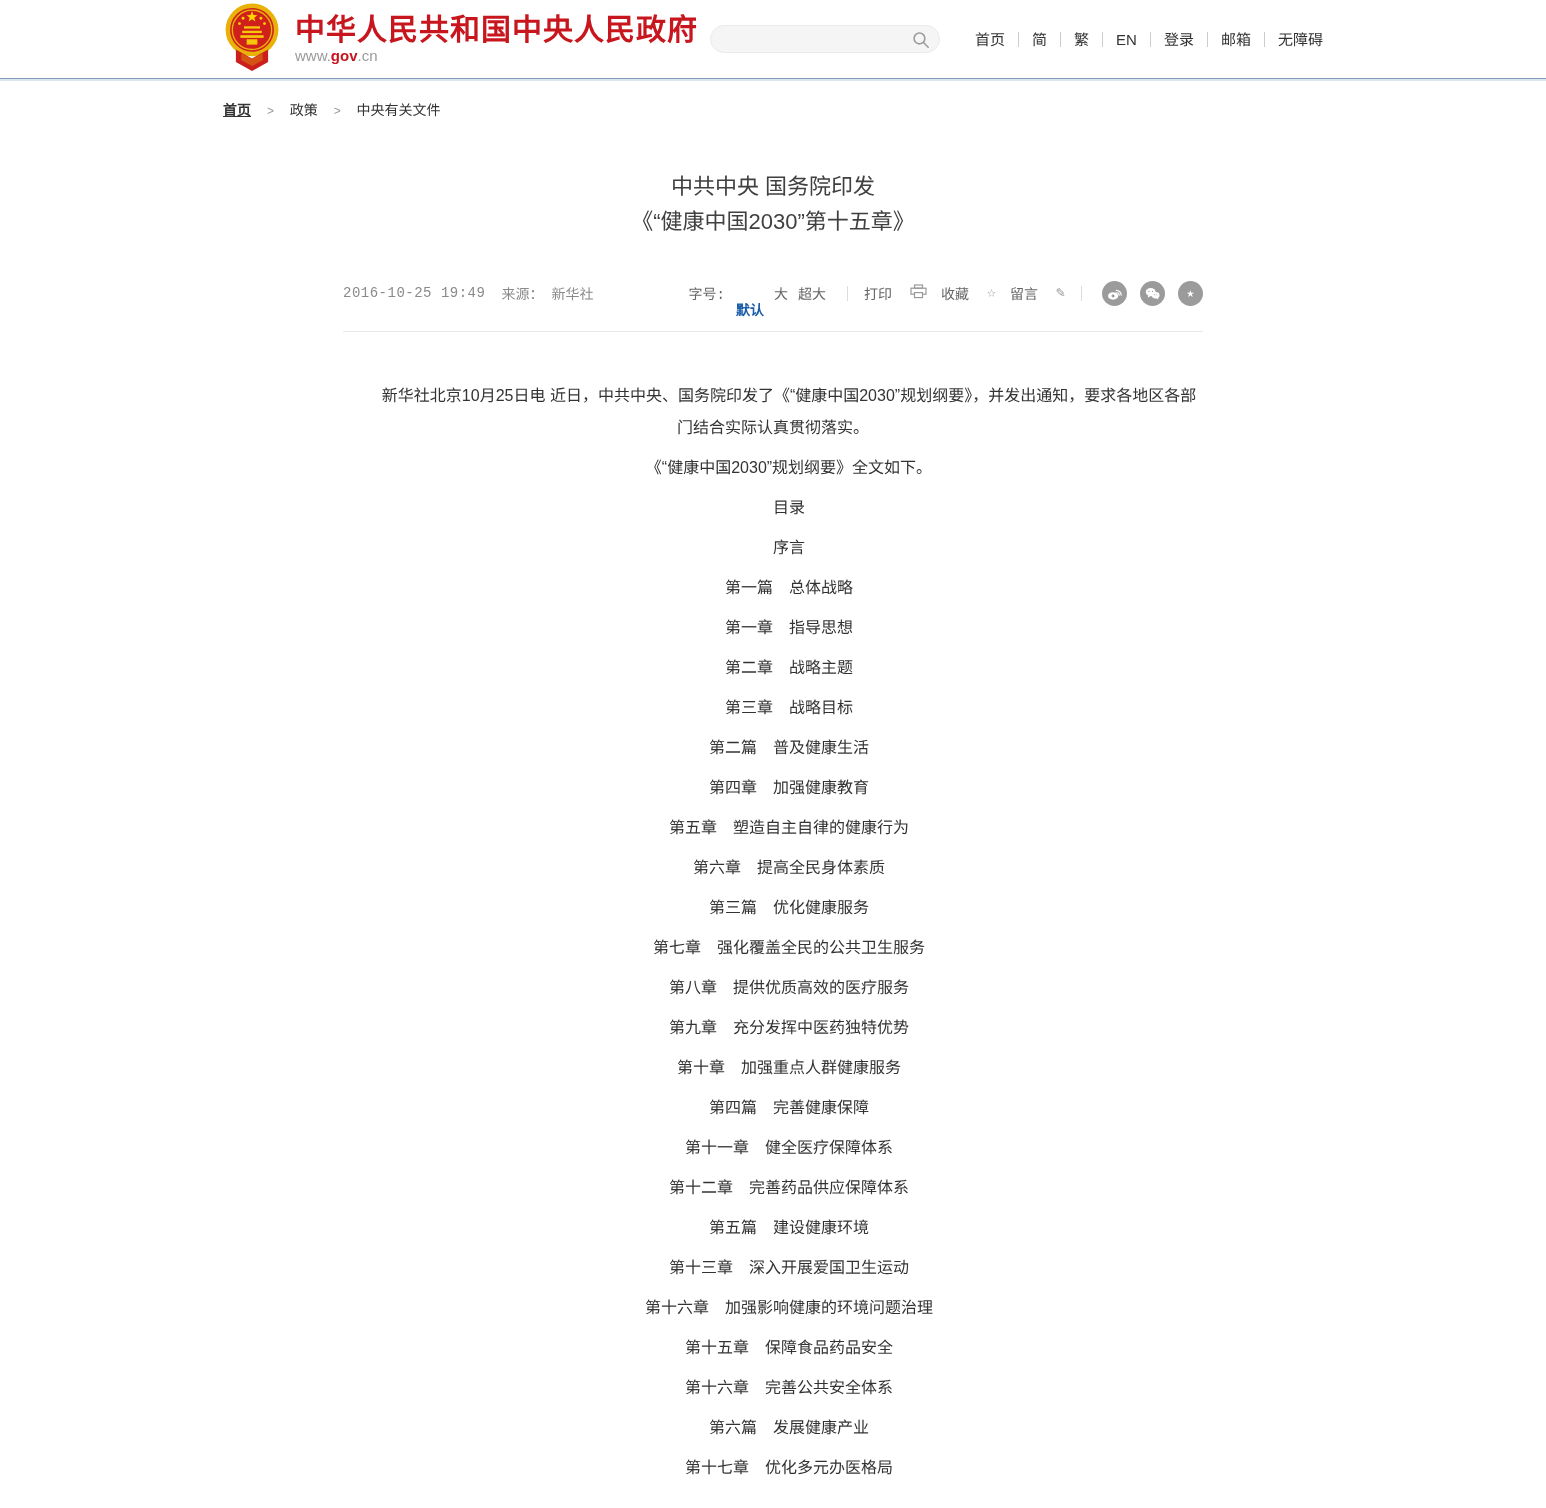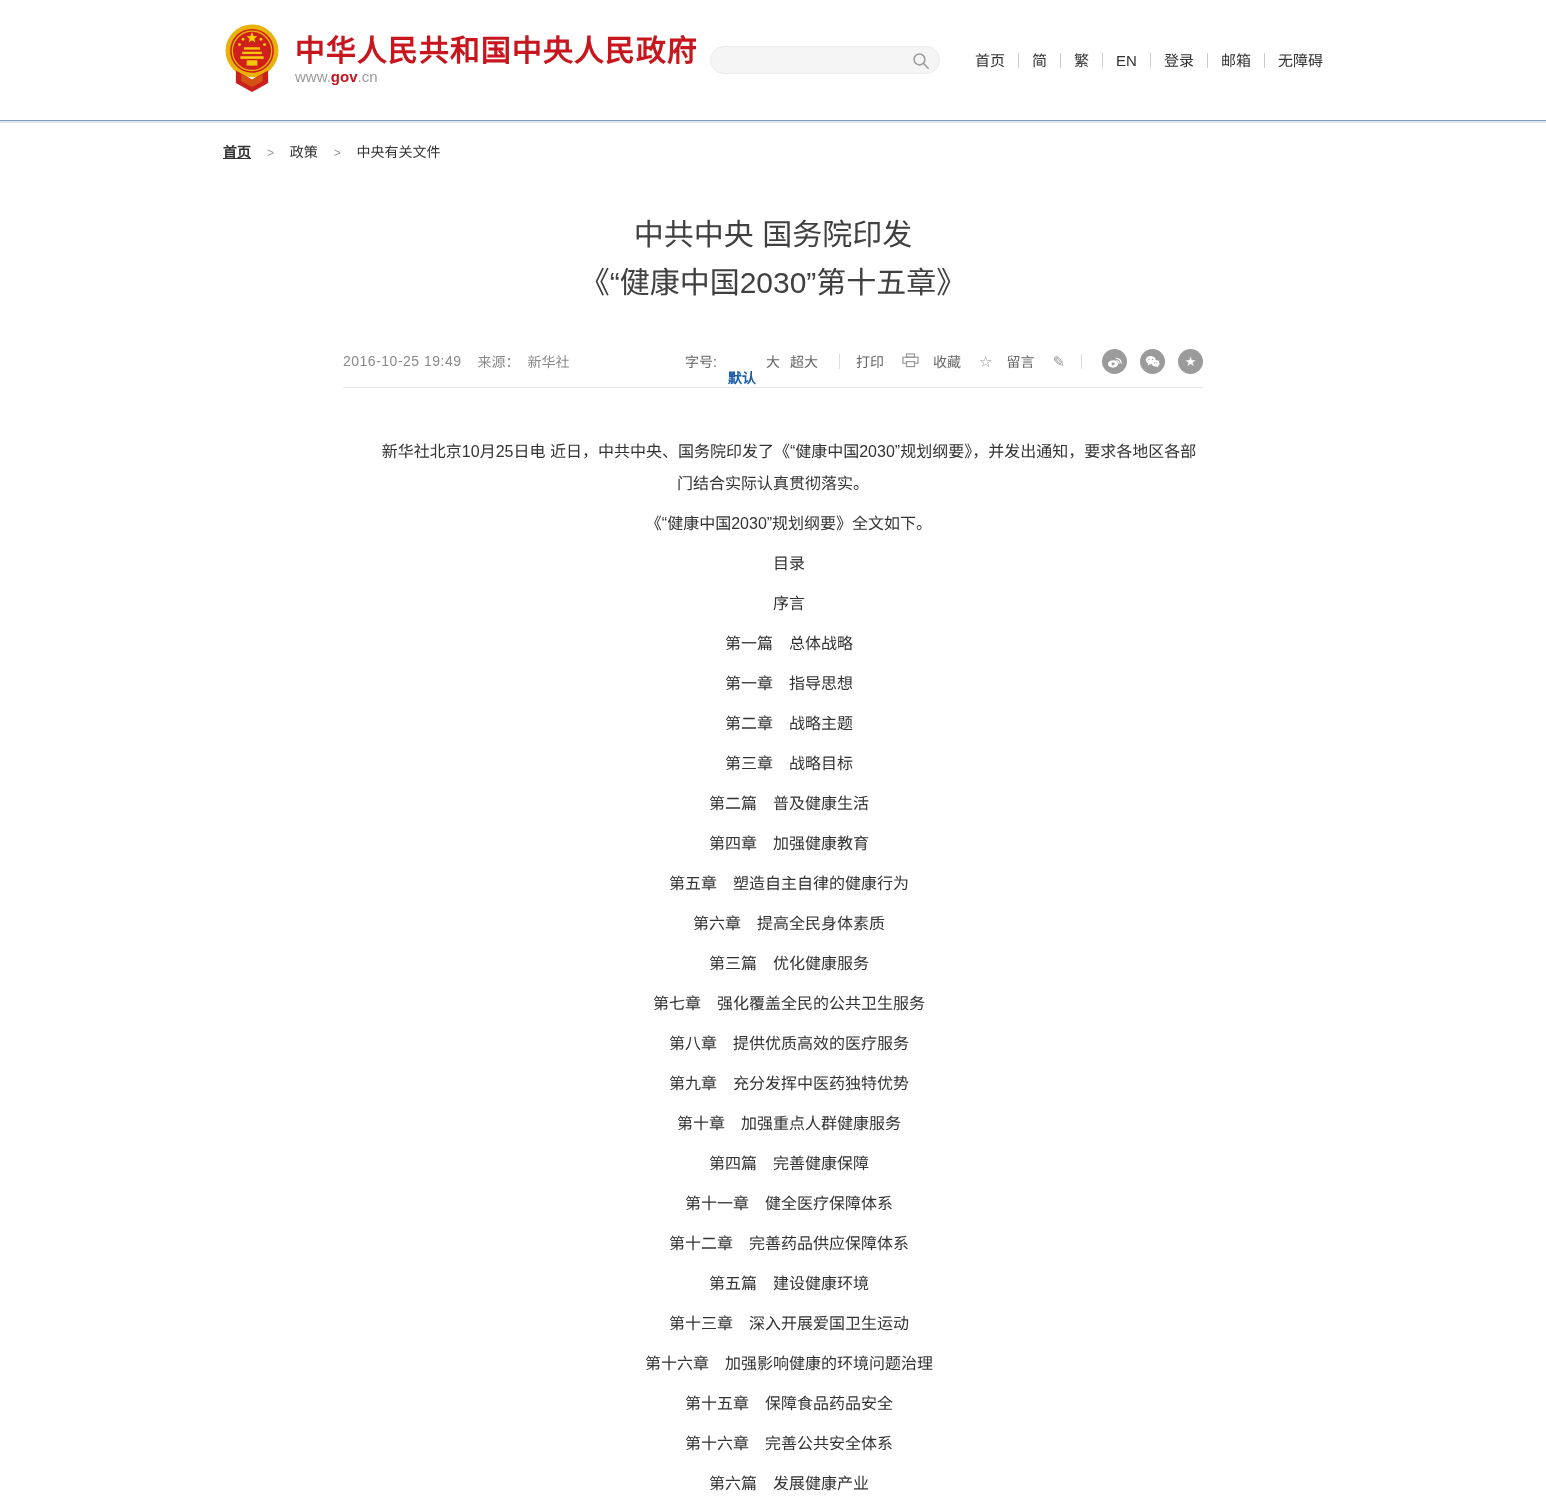--- a/index.html
+++ b/index.html
@@ -14,21 +14,21 @@
   html,body{margin:0;padding:0;}
   body{
     width:1546px;min-height:1508px;background:#ffffff;
     font-family:"Liberation Sans","DejaVu Sans",sans-serif;
     color:var(--text_dark);
   }
   a{text-decoration:none;color:inherit;cursor:pointer;}
 
   
   .header-inner{
-    width:1100px;margin:0 auto;height:120px;
+    width:1100px;margin:0 auto;height:78px;
     display:flex;align-items:center;justify-content:space-between;
   }
   .brand{display:flex;align-items:center;gap:14px;}
   .brand-text .site-title{
     font-size:30px;font-weight:bold;color:var(--accent_red);letter-spacing:1px;line-height:1.15;
   }
   .brand-text .site-url{font-size:15px;color:#9a9a9a;margin-top:3px;}
   .brand-text .site-url .gov{color:var(--accent_red);font-weight:bold;}
   .header-right{display:flex;align-items:center;gap:22px;}
   .searchbox{position:relative;width:230px;height:28px;background:#f5f5f5;border:1px solid #ebebeb;border-radius:15px;}
@@ -46,26 +46,26 @@
   
   .container{width:1100px;margin:0 auto;}
   .breadcrumb{margin-top:18px;font-size:14px;color:#333;}
   .breadcrumb .bc-home{font-weight:bold;text-decoration:underline;}
   .breadcrumb .sep{color:#999;margin:0 12px;font-size:12px;}
 
   
   article{width:860px;margin:0 auto;}
   .doc-title{
     margin:50px 0 0;text-align:center;font-weight:400;
-    font-size:30px;color:#404040;line-height:1.6;
+    font-size:22px;color:#404040;line-height:1.6;
   }
   .meta{
     margin-top:28px;display:flex;justify-content:space-between;align-items:center;
-    padding-bottom:0;border-bottom:1px solid #e8e8e8;
-    font-size:14px;color:var(--meta_gray);
+    padding-bottom:12px;border-bottom:1px solid #e8e8e8;
+    font-size:14px;color:var(--meta_gray);font-family:Liberation Mono, monospace;
   }
   .meta-left{display:flex;align-items:center;}
   .meta-left .dt{letter-spacing:.5px;}
   .meta-left .src-label{margin-left:16px;}
   .meta-left .src{margin-left:8px;}
   .meta-right{display:flex;align-items:center;color:#666;}
   .meta-right .fs-label{margin-right:6px;}
   .meta-right a.fs{margin:0 5px;color:#666;}
   .meta-right a.fs.active{color:var(--link_blue);font-weight:bold;margin-top:32px;}
   .vsep{width:1px;height:15px;background:#dcdcdc;margin:0 16px;display:inline-block;}

